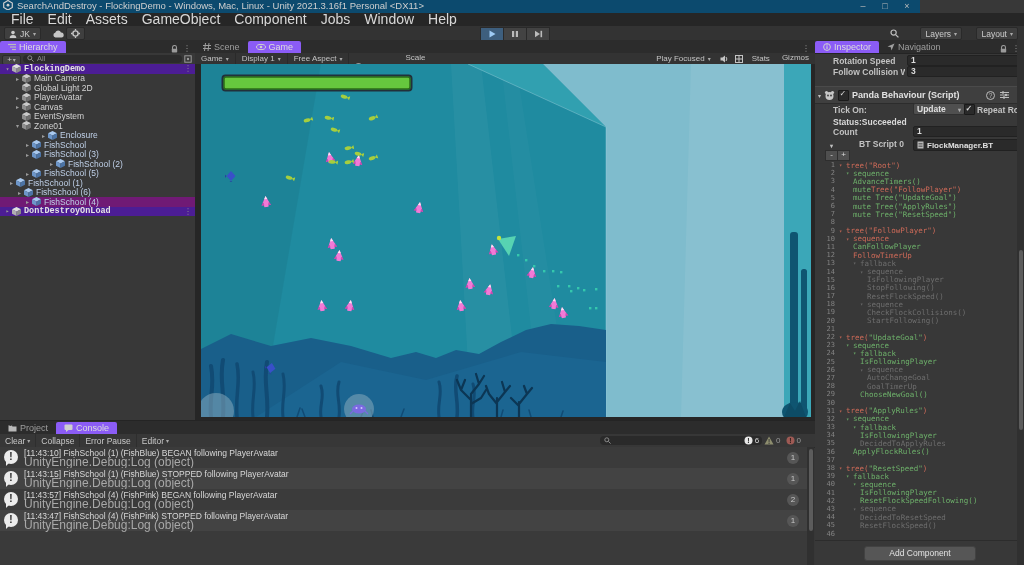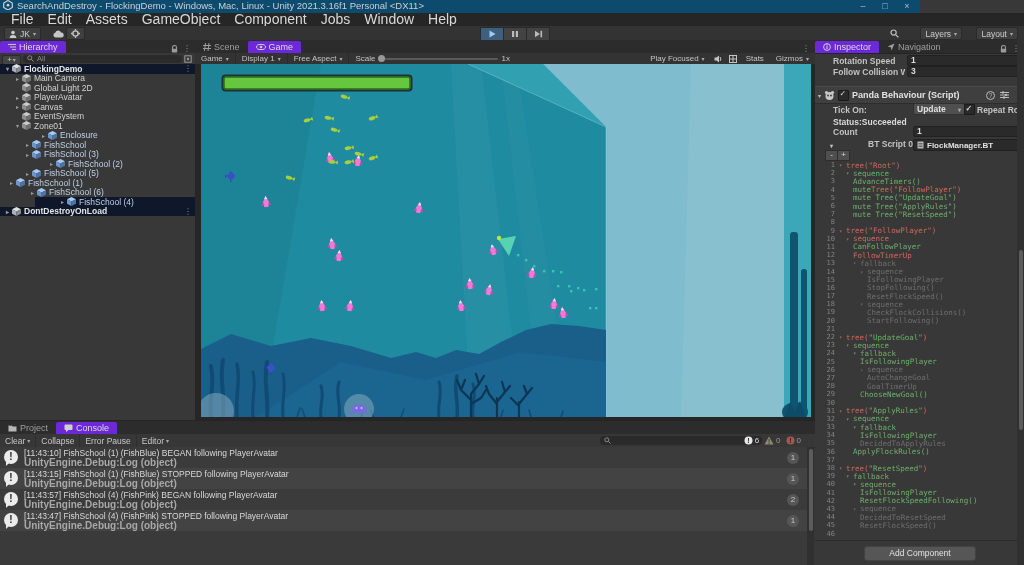--- a/index.html
+++ b/index.html
@@ -17,66 +17,66 @@
   .tbtn{position:absolute;top:1px;height:11px;display:flex;align-items:center;gap:3px;background:#3f3f3f;
     border:1px solid #2a2a2a;border-radius:2px;padding:0 4px;font-size:8.5px;color:#ccc;}
   .tbtn.flat{background:none;border-color:transparent;}
   .playbtn{position:absolute;top:1px;width:22px;height:12px;background:#434343;border:1px solid #2a2a2a;
     display:flex;align-items:center;justify-content:center;}
   .playbtn.active{background:#3e5f7e;}
   .caret{font-size:6px;color:#aaa;}
   
   .tabstrip{background:#2c2c2c;display:flex;align-items:flex-end;height:13px;border-bottom:1px solid #242424;}
   .tab{display:flex;align-items:center;gap:3px;font-size:9px;color:#9e9e9e;padding:0 8px;height:12px;}
-  .tab.active{background:#6d28d9;color:#ddd;border-radius:2px 2px 0 0;}
+  .tab.active{background:#8b5cf6;color:#ddd;border-radius:2px 2px 0 0;}
   .kebab{color:#9a9a9a;font-size:8px;}
   
   #hierarchy{left:0;top:40px;width:195px;height:380px;background:#383838;border-right:1px solid #242424;}
   #h-search{position:absolute;left:0;top:13px;width:195px;height:11px;background:#383838;border-bottom:1px solid #2e2e2e;}
   #h-plus{position:absolute;left:2px;top:1.5px;width:17px;height:8px;background:#444;border:1px solid #2b2b2b;border-radius:2px;
     font-size:8px;color:#ccc;display:flex;align-items:center;justify-content:center;gap:1px;}
   #h-field{position:absolute;left:23px;top:1.5px;width:155px;height:8px;background:#2b2b2b;border-radius:4px;
     display:flex;align-items:center;gap:3px;padding-left:4px;font-size:7.5px;color:#8a8a8a;}
   #h-pick{position:absolute;right:3px;top:2px;}
   #hierarchy-list{position:absolute;left:0;top:24px;width:195px;}
   .hrow{position:relative;height:9.5px;display:flex;align-items:center;font-size:8.5px;color:#d2d2d2;white-space:nowrap;}
-  .hrow.hdr{background:#0f172a;font-weight:bold;color:#e4e4e4;}
-  .hrow.sel{background:#0f172a;margin-left:35px;}
+  .hrow.hdr{background:#4c1d95;font-weight:bold;color:#e4e4e4;font-family:Liberation Mono, monospace;}
+  .hrow.sel{background:#701a75;}
   .harrow{width:9px;font-size:6px;color:#9a9a9a;text-align:center;flex:0 0 9px;}
   .hicon{width:10px;flex:0 0 10px;display:flex;align-items:center;}
   .hlabel{margin-left:2px;}
   .hlabel.prefab{color:#bfd0e8;}
   .hkebab{position:absolute;right:3px;color:#8f8f8f;font-size:8px;font-weight:normal;}
   
   #center{left:195px;top:40px;width:620px;height:380px;background:#262626;}
   #game-toolbar{position:absolute;left:0;top:13px;width:620px;height:11px;background:#333;border-bottom:1px solid #1f1f1f;
     display:flex;align-items:center;font-size:8px;color:#c4c4c4;}
   #game-toolbar .gt{display:flex;align-items:center;gap:3px;padding:0 6px;height:11px;border-right:1px solid #2a2a2a;}
-  #game-toolbar .gt.noline{border-right:none;}
+  #game-toolbar .gt.noline{border-right:none;flex-direction:column;}
   #scale-track{width:120px;height:2px;background:#5a5a5a;border-radius:1px;position:relative;}
   #scale-knob{position:absolute;left:0;top:-2.5px;width:7px;height:7px;border-radius:50%;background:#999;}
   #gt-right{margin-left:auto;display:flex;align-items:center;}
   #viewport{position:absolute;left:0;top:24px;width:620px;height:356px;background:#262626;}
   #scene-svg{position:absolute;left:6px;top:0;}
   
   #console{left:0;top:420px;width:815px;height:145px;background:#373737;border-top:1px solid #242424;border-right:1px solid #242424;}
   #console-toolbar{position:absolute;left:0;top:13px;width:815px;height:13px;background:#373737;border-bottom:1px solid #2a2a2a;
     display:flex;align-items:center;font-size:8.5px;color:#c8c8c8;}
   .cbtn{padding:0 5px;display:flex;align-items:center;gap:2px;height:13px;border-right:1px solid #2e2e2e;}
   #console-search{position:absolute;left:600px;top:2px;width:158px;height:9px;background:#2a2a2a;border-radius:4px;
     display:flex;align-items:center;padding-left:4px;gap:3px;}
   #console-search input{background:none;border:none;outline:none;width:130px;height:8px;font-size:8px;color:#ccc;}
   #console-counts{position:absolute;right:14px;top:2px;display:flex;align-items:center;gap:5px;font-size:8px;color:#9a9a9a;}
   #console-counts .cnt{display:flex;align-items:center;gap:2px;}
   #console-list{position:absolute;left:0;top:26px;width:807px;height:119px;overflow:hidden;background:#3a3a3a;}
   .centry{position:relative;height:21px;padding-left:24px;display:flex;flex-direction:column;justify-content:center;}
   .centry:nth-child(odd){background:#3b3b3b;}
   .centry:nth-child(even){background:#434343;}
   .centry .l1{font-size:8.5px;color:#d8d8d8;line-height:10px;white-space:nowrap;}
-  .centry .l2{font-size:10px;color:#a8a8a8;line-height:9px;white-space:nowrap;font-weight:bold;}
+  .centry .l2{font-size:12px;color:#a8a8a8;line-height:9px;white-space:nowrap;}
   .log-ic{position:absolute;left:4px;top:3px;width:14px;height:14px;background:#ececec;border-radius:50%;
     color:#1e1e1e;font-weight:bold;font-size:10px;text-align:center;line-height:14px;}
   .log-ic:after{content:"";position:absolute;left:2px;bottom:-2px;border:3px solid transparent;border-top-color:#ececec;border-left-color:#ececec;}
   .cbadge{position:absolute;right:8px;top:4.5px;width:12px;height:12px;border-radius:50%;background:#565656;
     color:#c8c8c8;font-size:8px;text-align:center;line-height:12px;}
   .vscroll{position:absolute;width:7px;background:#303030;}
   .vthumb{position:absolute;left:1.5px;width:4px;background:#5c5c5c;border-radius:2px;}
   
   #inspector{left:815px;top:40px;width:209px;height:525px;background:#383838;}
   .irow{position:absolute;left:12px;width:209px;height:11px;display:flex;align-items:flex-end;font-weight:bold;}
@@ -368,21 +368,21 @@
           <span class="harrow">▸</span>
           <span class="hicon">
             <svg width="9" height="9" viewBox="0 0 10 10">
               <polygon points="5,0 10,2.5 5,5 0,2.5" fill="#a9c9ef"></polygon>
               <polygon points="0,2.5 5,5 5,10 0,7.5" fill="#6d96c9"></polygon>
               <polygon points="10,2.5 5,5 5,10 10,7.5" fill="#4c74a6"></polygon>
             </svg>
           </span>
           <span class="hlabel prefab">FishSchool (1)</span>
         </div>
-        <div class="hrow" style="padding-left: 28px;">
+        <div class="hrow" style="padding-left: 15px;">
           <span class="harrow">▸</span>
           <span class="hicon">
             <svg width="9" height="9" viewBox="0 0 10 10">
               <polygon points="5,0 10,2.5 5,5 0,2.5" fill="#a9c9ef"></polygon>
               <polygon points="0,2.5 5,5 5,10 0,7.5" fill="#6d96c9"></polygon>
               <polygon points="10,2.5 5,5 5,10 10,7.5" fill="#4c74a6"></polygon>
             </svg>
           </span>
           <span class="hlabel prefab">FishSchool (6)</span>
         </div>
@@ -828,21 +828,21 @@
     </div>
     <div class="irow" style="top:76px">
       <span class="ilabel" style="color:#dadada">Status:Succeeded</span>
     </div>
     <div class="irow" style="top:86px">
       <span class="ilabel">Count</span>
       <div class="ifield" style="left:86px;width:113px">1</div>
     </div>
     <div class="irow" style="top:98px">
       <span style="font-size:6px;color:#c0c0c0;margin-left:3px">▾</span>
-      <span class="ilabel" style="margin-left:35px">BT Script 0</span>
+      <span class="ilabel" style="margin-left:26px">BT Script 0</span>
       <div id="obj-field">
         <svg width="7" height="8">
             <rect x="0.5" y="0.5" width="6" height="7" fill="#b8b8b8"></rect>
             <g stroke="#555" stroke-width="0.8">
               <line x1="1.5" y1="2.5" x2="5.5" y2="2.5"></line>
               <line x1="1.5" y1="4" x2="5.5" y2="4"></line>
               <line x1="1.5" y1="5.5" x2="5.5" y2="5.5"></line>
             </g>
           </svg>
         <span>FlockManager.BT</span>

